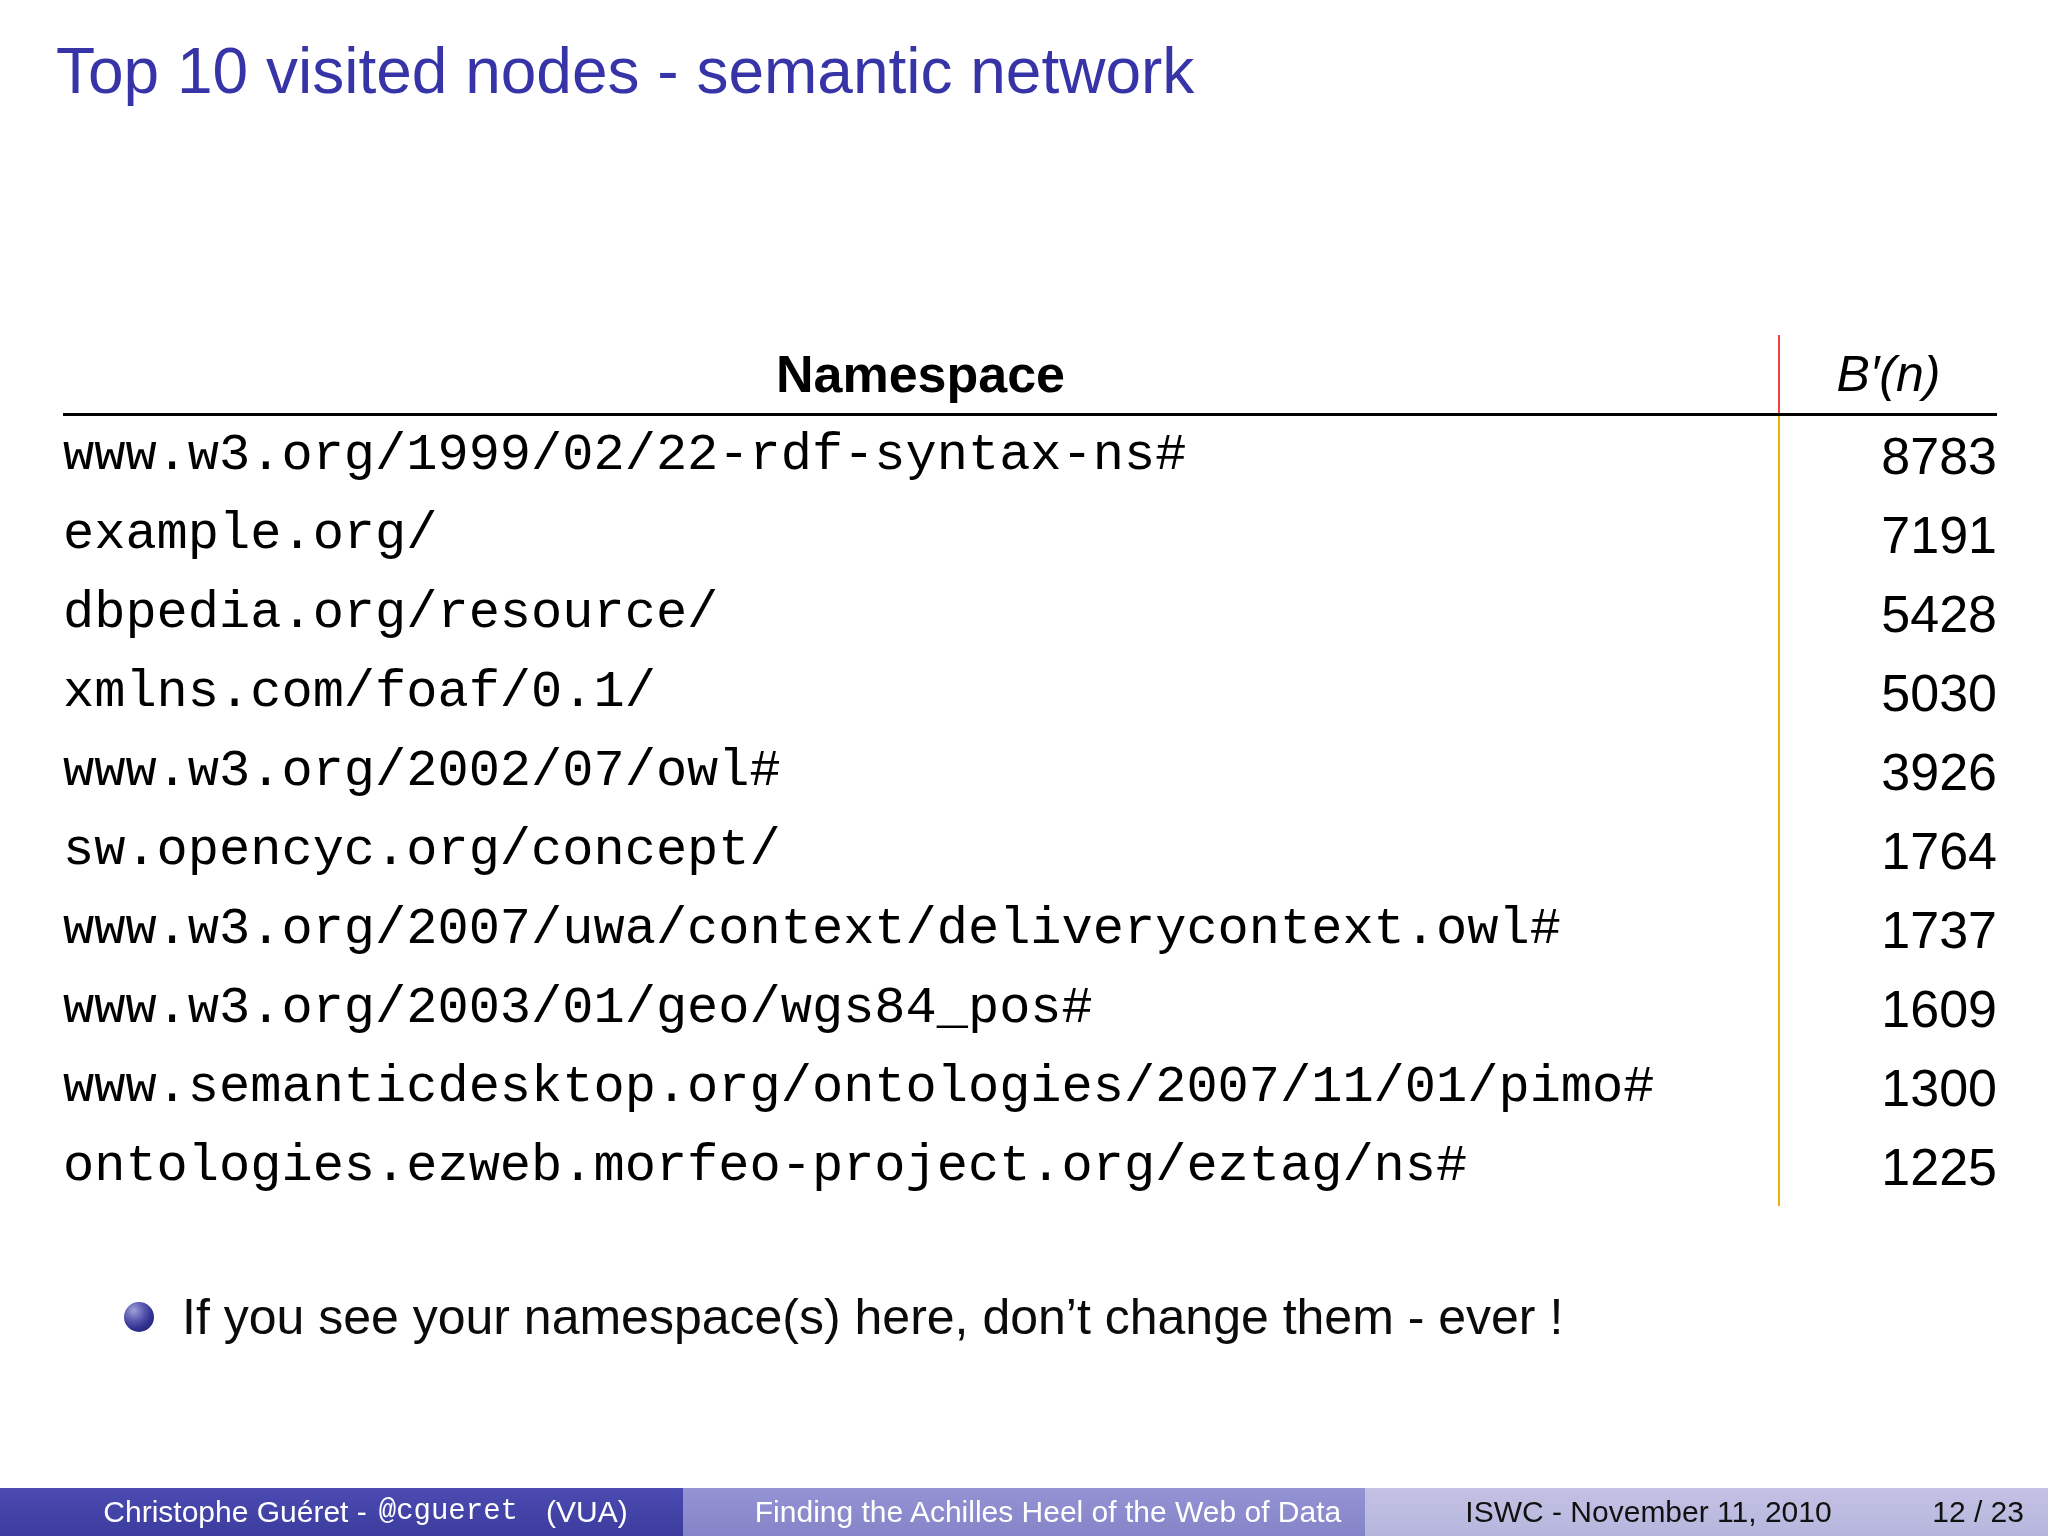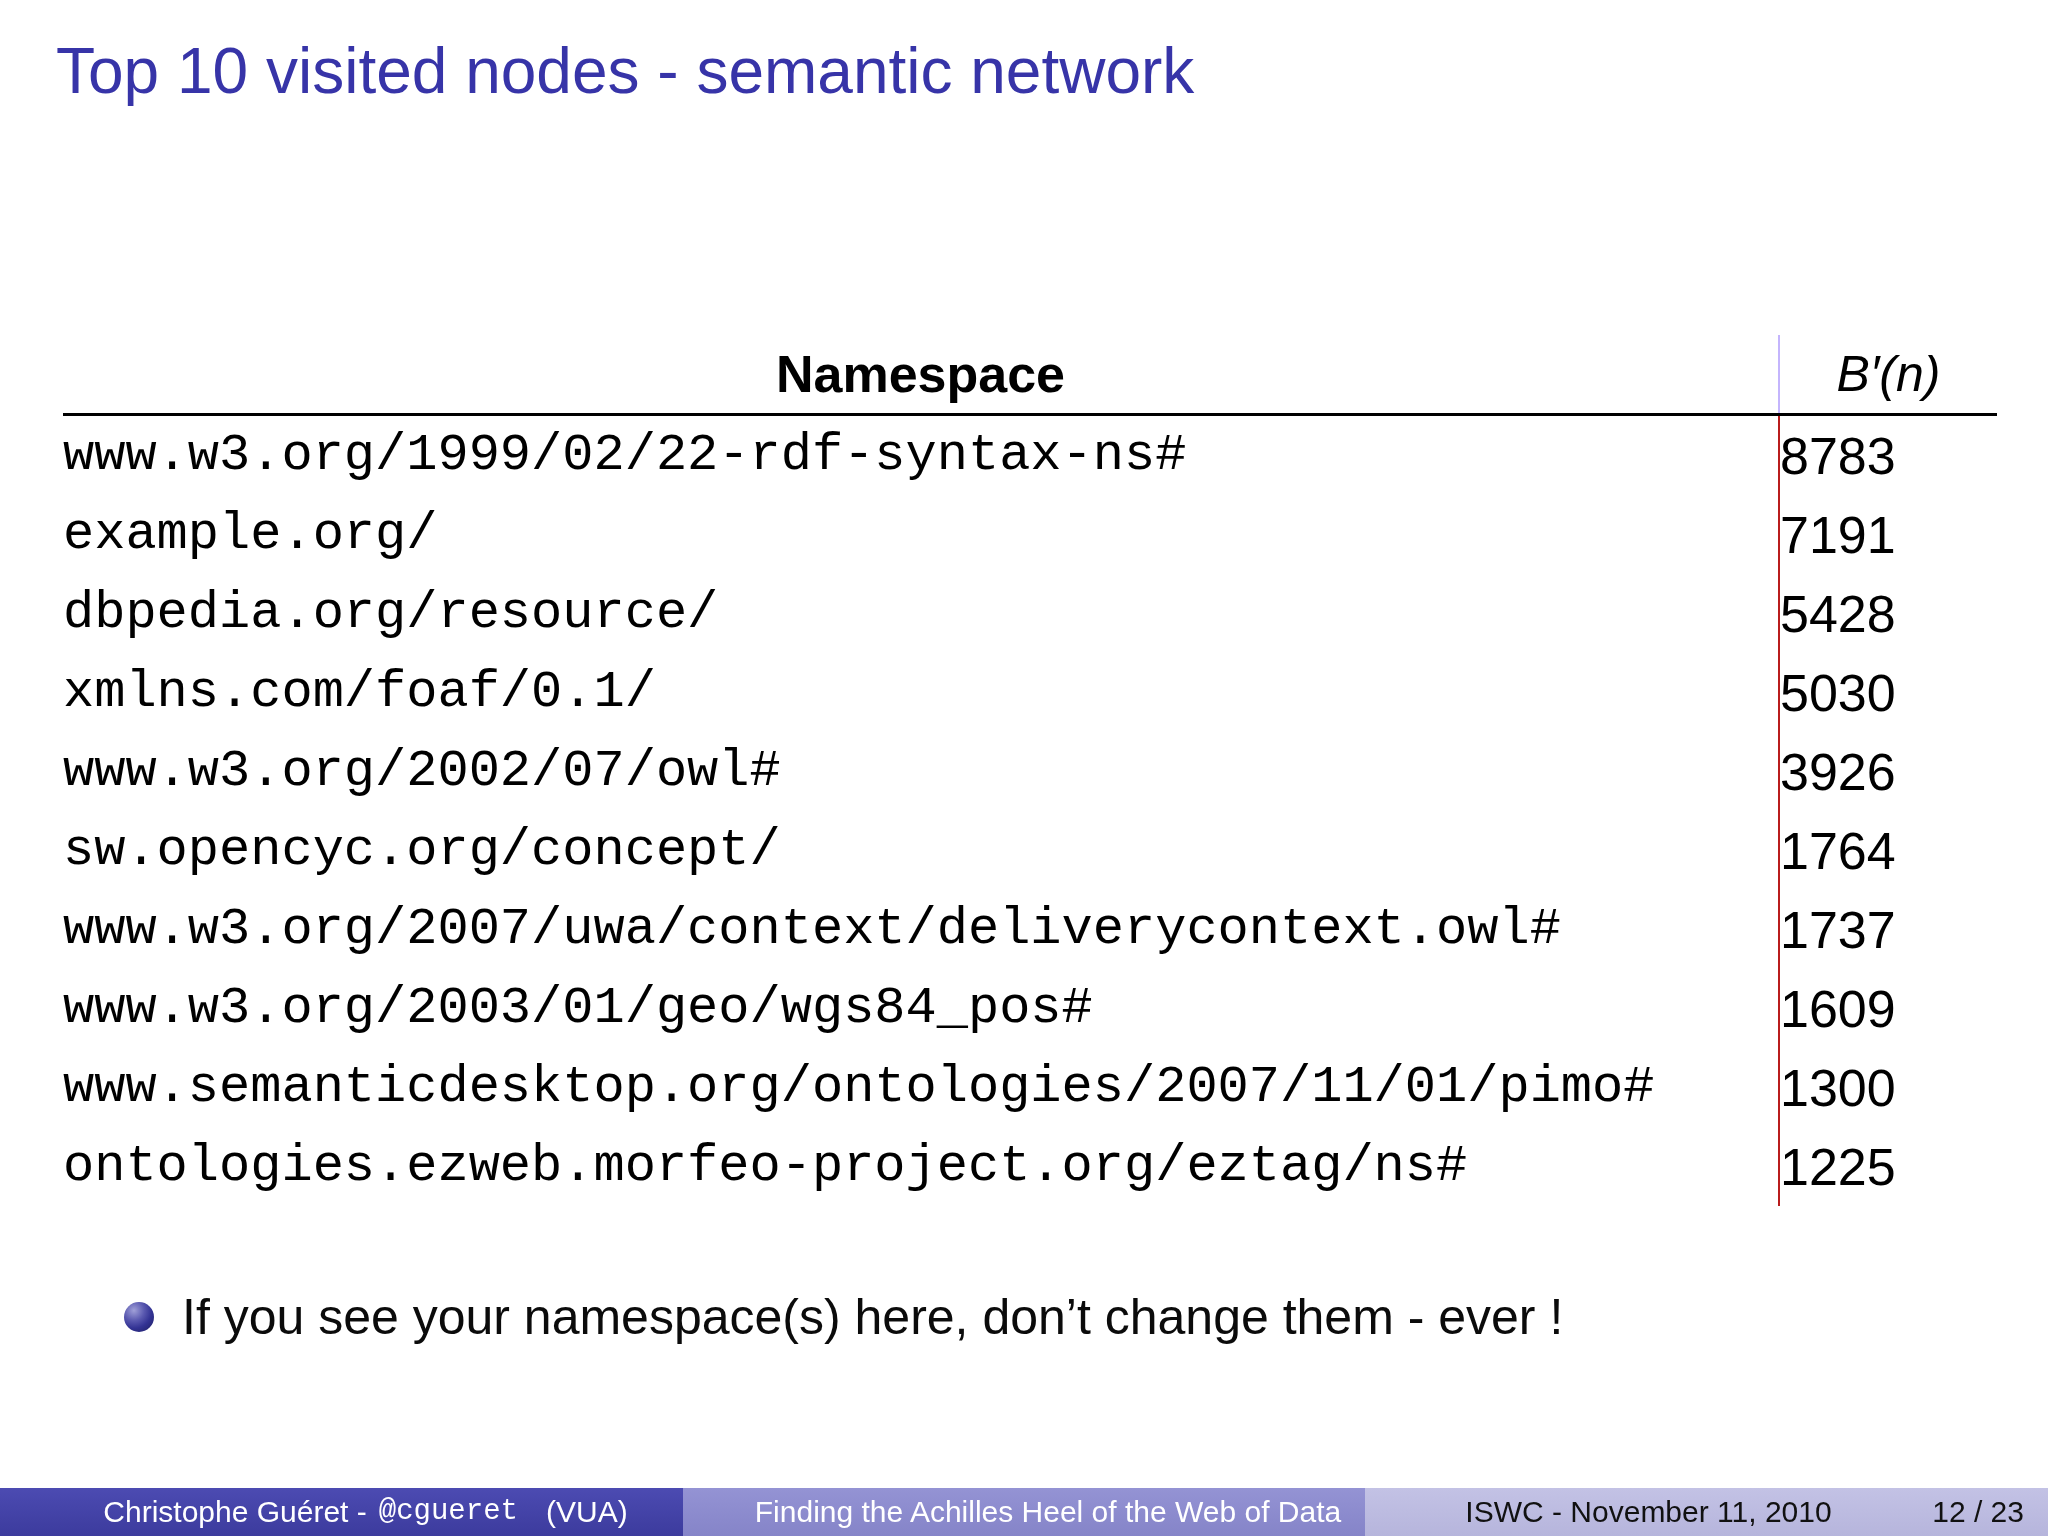--- a/index.html
+++ b/index.html
@@ -32,34 +32,34 @@
   th.ns-h {
     height:78px;
     font-size:52px; font-weight:bold; 
     border-bottom:3px solid #000;
   }
   th.metric-h {
     height:78px;
     font-size:50px; font-weight:normal; font-style:italic;
     text-align:center;
     border-bottom:3px solid #000;
-    border-left:2px solid #c4b5fd;
+    border-left:2px solid #ef4444;
   }
   td.ns {
     height:79px;
     font-family:"Liberation Mono", monospace;
     font-size:52px;
     text-align:left; padding-left:36px;
     white-space:nowrap;
   }
   td.val {
     height:79px;
     font-size:52px;
-    text-align:left;
-    border-left:2px solid #b91c1c;
+    text-align:right;
+    border-left:2px solid #eab308;
   }
 
   
   .bullet-item {
     position:absolute; left:124px; top:1288px;
     display:flex; align-items:center; gap:28px;
     font-size:50px; color:#0b0b0b;
     white-space:nowrap;
   }
   .ball-bullet {

